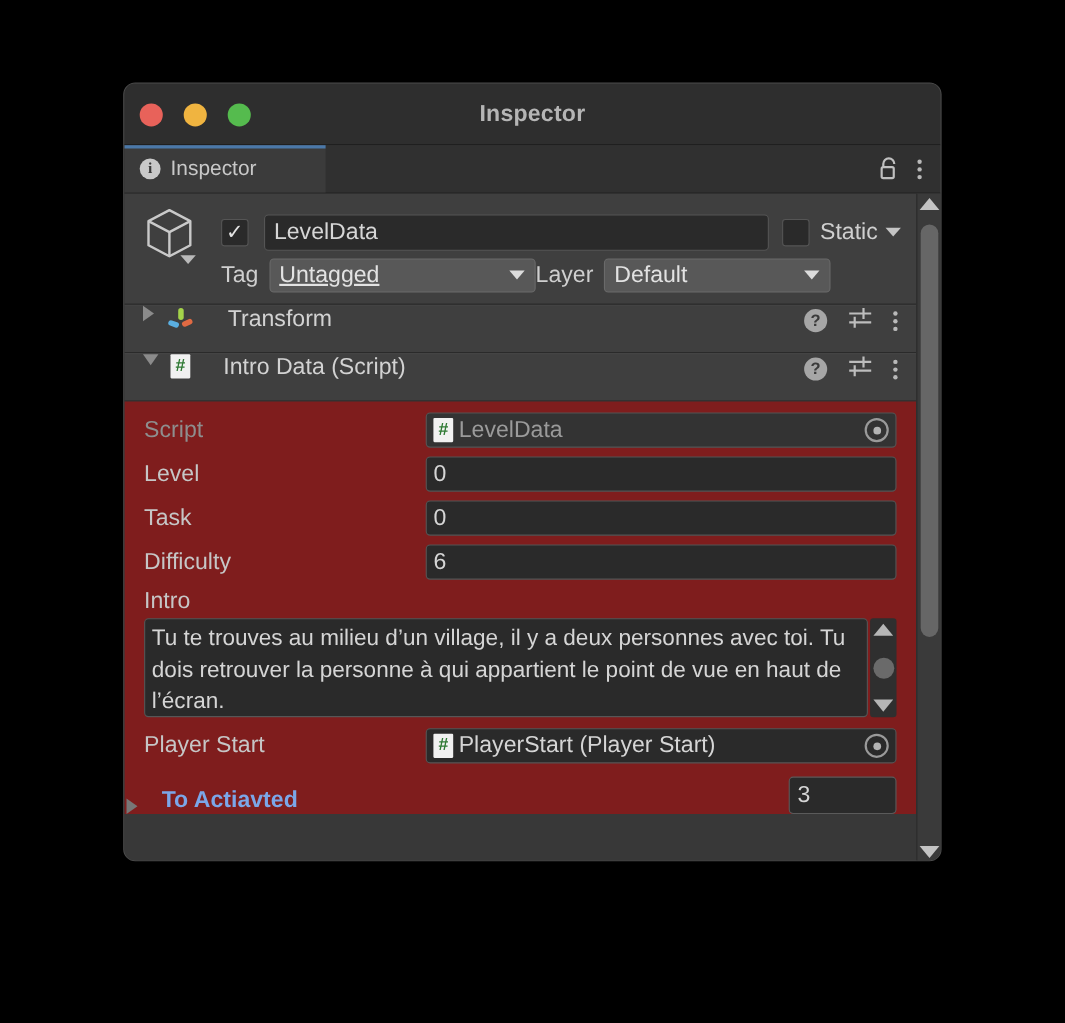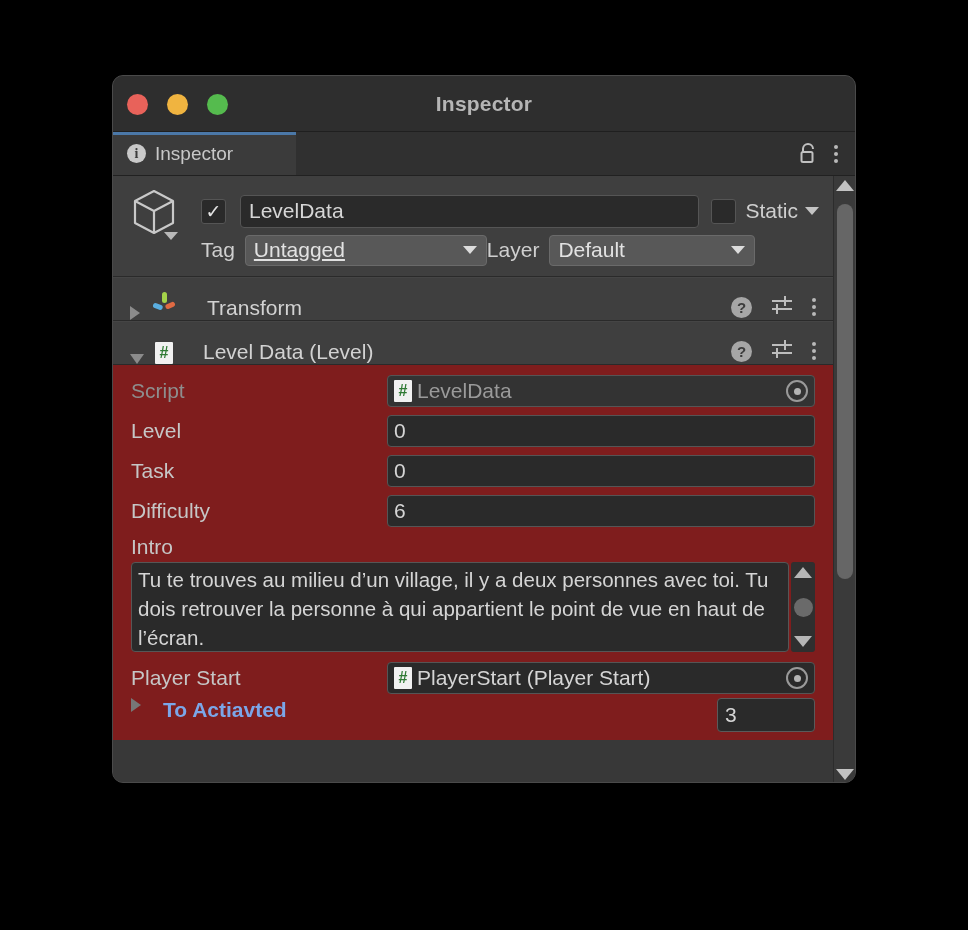--- a/index.html
+++ b/index.html
@@ -174,21 +174,21 @@
   #layer-dd { width: 206px; margin-left: 10px; }
   #layer-label { }
 
   
   .comp-header {
     height: 44px;
     background: #3f3f3f;
     border-bottom: 1px solid #2a2a2a;
     border-top: 1px solid #454545;
     display: flex;
-    align-items: flex-end;
+    align-items: flex-start;
     padding: 0 17px 0 17px;
     gap: 0;
   }
   .foldout {
     width: 0; height: 0;
     flex: none;
     margin-right: 11px;
   }
   .foldout.closed {
     border-top: 7px solid transparent;
@@ -289,21 +289,21 @@
   }
   .sb-down {
     width: 0; height: 0;
     border-left: 9px solid transparent;
     border-right: 9px solid transparent;
     border-top: 11px solid #b6b6b6;
   }
   .sb-thumb-round { width: 19px; height: 19px; border-radius: 50%; background: #6a6a6a; }
 
   
-  #toact-row { display: flex; align-items: flex-start; height: 42px; padding: 0 18px 0 18px; }
+  #toact-row { display: flex; align-items: flex-end; height: 42px; padding: 0 18px 0 2px; }
   #toact-label { color: #7ba6e8; font-size: 21px; font-weight: bold; margin-left: 22px; }
   #toact-size {
     margin-left: auto;
     width: 98px; height: 34px;
     background: #2a2a2a;
     border: 1px solid #5a5a5a;
     border-radius: 4px;
     color: #d5d5d5;
     font-size: 21px;
     display: flex; align-items: center;
@@ -436,21 +436,21 @@
               <i></i>
               <i></i>
               <i></i>
             </span>
         </span>
       </div>
 
       <div class="comp-header">
         <span class="foldout open"></span>
         <span class="cs-badge">#</span>
-        <span class="comp-title">Level Data (Level)</span>
+        <span class="comp-title">Intro Data (Script)</span>
         <span class="comp-tools">
           <span class="help-icon">?</span>
           <span>
             <svg width="24" height="22" viewBox="0 0 24 22">
               <line x1="2" y1="7" x2="22" y2="7" stroke="#bdbdbd" stroke-width="2"></line>
               <line x1="2" y1="15" x2="22" y2="15" stroke="#bdbdbd" stroke-width="2"></line>
               <line x1="15" y1="2" x2="15" y2="12" stroke="#bdbdbd" stroke-width="2"></line>
               <line x1="7" y1="10" x2="7" y2="20" stroke="#bdbdbd" stroke-width="2"></line>
             </svg>
           </span>

